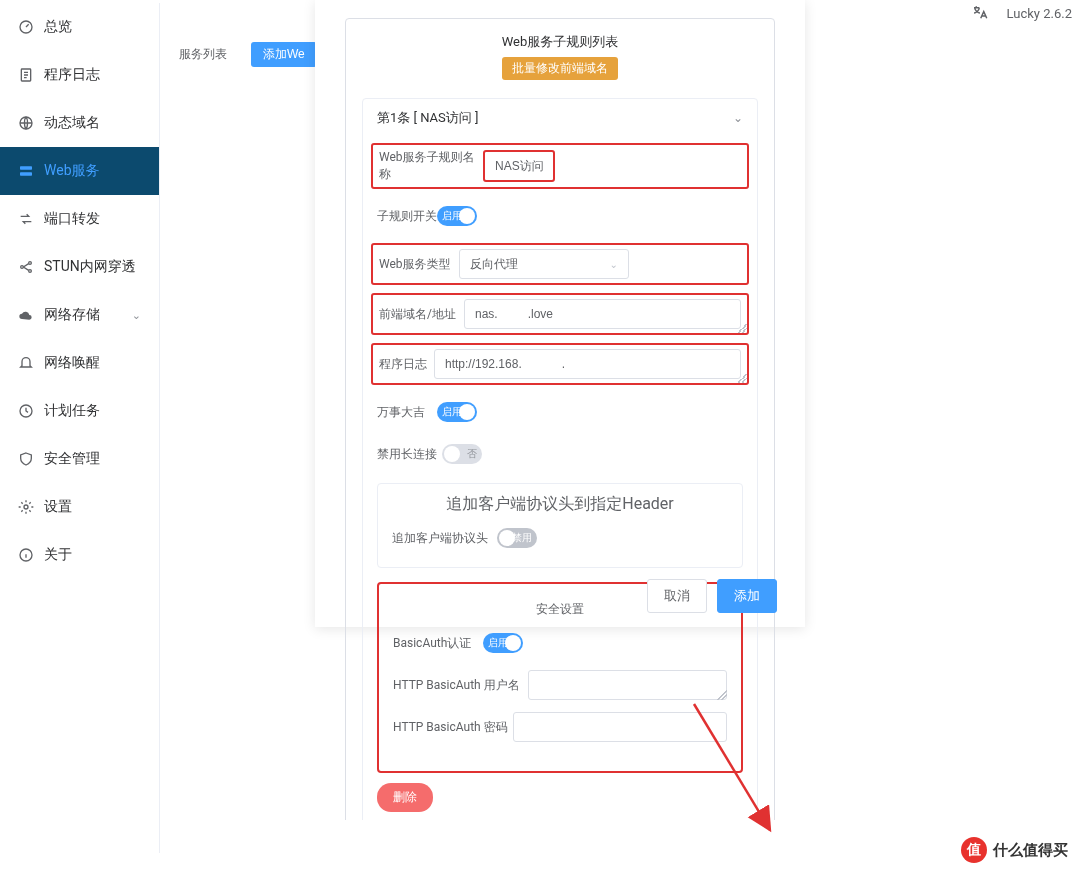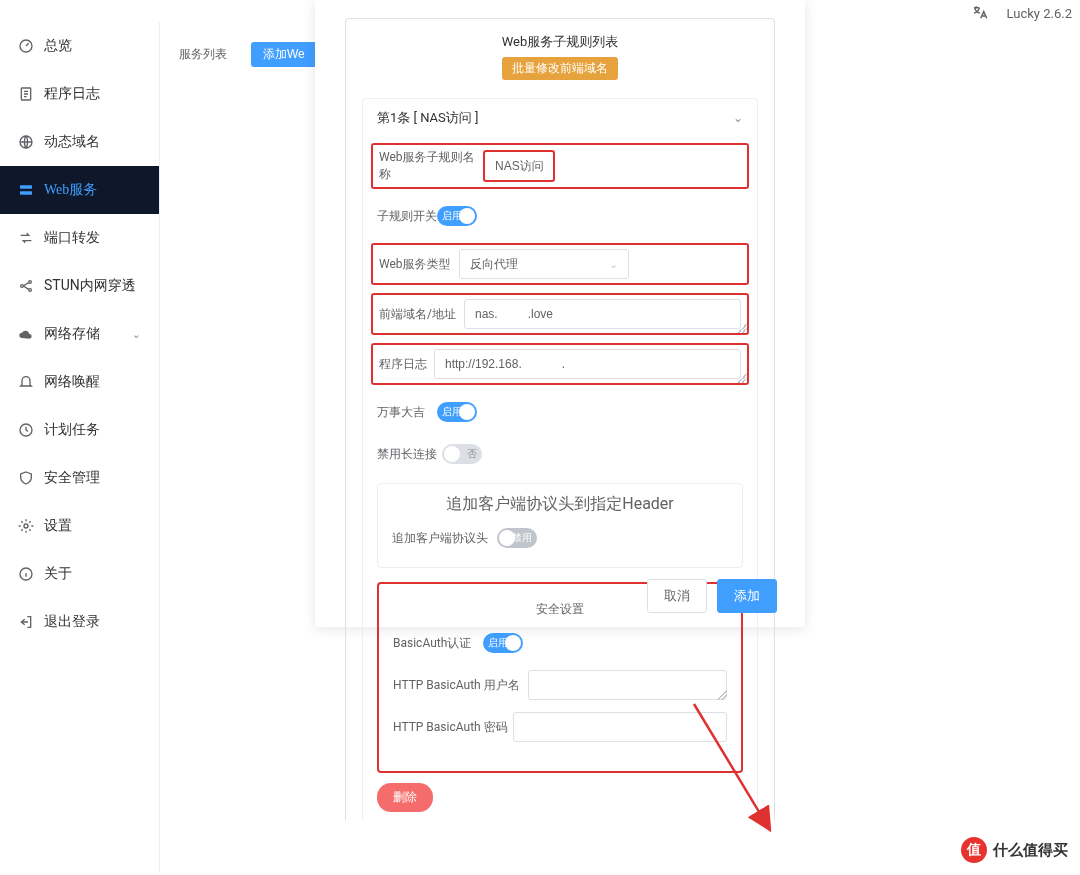--- a/index.html
+++ b/index.html
@@ -3,23 +3,23 @@
 <meta charset="utf-8">
 <style>
 * { box-sizing: border-box; margin: 0; padding: 0; }
 body { font-family: -apple-system, BlinkMacSystemFont, "Segoe UI", Roboto, "Helvetica Neue", Arial, sans-serif; font-size: 13px; color: #606266; background: #fff; width: 1080px; height: 875px; overflow: hidden; position: relative; }
 
 
 .topbar { position: absolute; top: 4px; right: 8px; display: flex; align-items: center; gap: 18px; font-size: 13px; color: #606266; z-index: 1; }
 .topbar .lang-icon { font-size: 16px; font-family: Arial; }
 
 
-.sidebar { position: absolute; left: 0; top: 22px; width: 160px; background: #fff; height: 850px; border-right: 1px solid #ebeef5; z-index: 2; }
+.sidebar { position: absolute; left: 0; top: 3px; width: 160px; background: #fff; height: 850px; border-right: 1px solid #ebeef5; z-index: 2; }
 .sidebar-item { display: flex; align-items: center; padding: 0 18px; height: 48px; color: #303133; font-size: 14px; cursor: pointer; }
-.sidebar-item.active { background: #0f172a; color: #409eff; font-family: Liberation Serif, serif; }
+.sidebar-item.active { background: #0c4a6e; color: #409eff; }
 .sidebar-item .icon { width: 16px; height: 16px; margin-right: 10px; display: inline-flex; align-items: center; justify-content: center; font-size: 14px; }
 .sidebar-item.active .icon svg { stroke: #409eff; fill: #409eff; }
 .sidebar-item .arrow { margin-left: auto; font-size: 11px; color: #909399; }
 
 
 .tabs-bar { position: absolute; left: 167px; top: 42px; display: flex; gap: 12px; z-index: 1; }
 .tab-btn { padding: 4px 12px; border-radius: 3px; font-size: 12px; color: #606266; background: transparent; border: none; }
 .tab-btn.primary { background: #409eff; color: #fff; }
 .modal { position: absolute; left: 315px; top: 0; width: 490px; height: 627px; background: #fff; box-shadow: 0 2px 12px rgba(0,0,0,0.1); z-index: 10; }
 .modal-body { padding: 0 30px; height: 820px; overflow-y: hidden; }
@@ -192,28 +192,20 @@
   </div>
   <div class="sidebar-item">
     <span class="icon">
         <svg width="16" height="16" viewBox="0 0 24 24" fill="none" stroke="#606266" stroke-width="2">
           <circle cx="12" cy="12" r="9"></circle>
           <path d="M12 8h.01M12 11v5"></path>
         </svg>
       </span>
     <span>关于</span>
   </div>
-  <div class="sidebar-item">
-    <span class="icon">
-        <svg width="16" height="16" viewBox="0 0 24 24" fill="none" stroke="#606266" stroke-width="2">
-          <path d="M14 4h5v16h-5M10 8l-5 4 5 4M5 12h10"></path>
-        </svg>
-      </span>
-    <span>退出登录</span>
-  </div>
 </div>
 
 <div class="tabs-bar">
   <button class="tab-btn">服务列表</button>
   <button class="tab-btn primary">添加We</button>
 </div>
 
 <div class="modal">
   <div class="modal-body">
     <div class="rules-panel">

